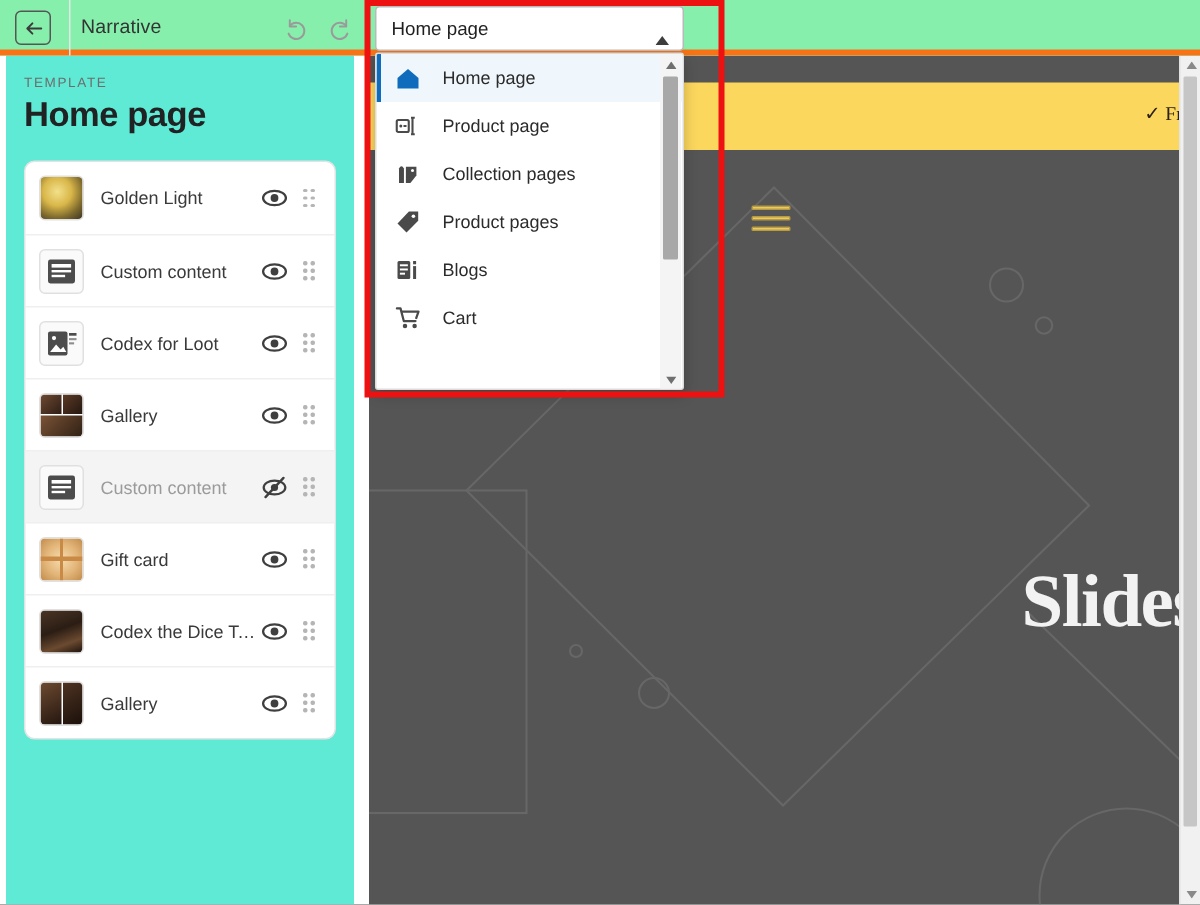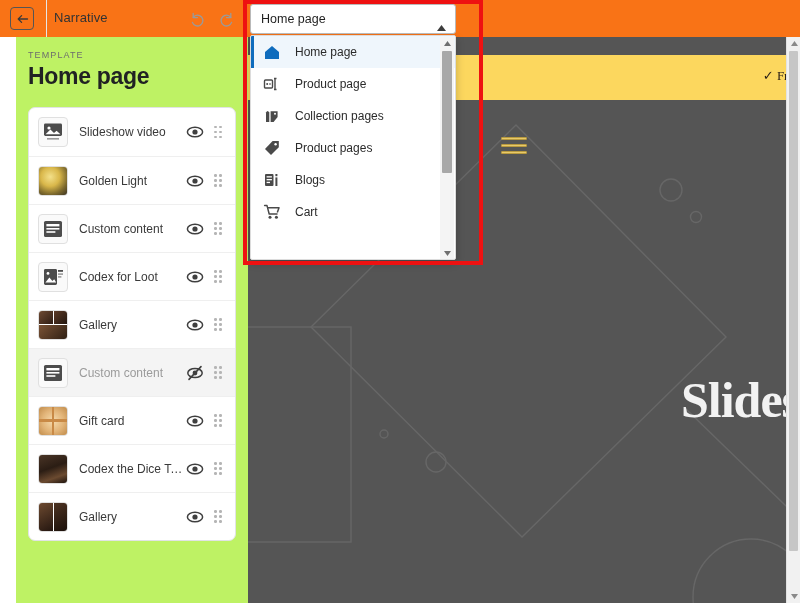--- a/index.html
+++ b/index.html
@@ -6,42 +6,42 @@
   body{
     width:800px;height:603px;overflow:hidden;position:relative;
     background:#ffffff;
     font-family:"Liberation Sans", sans-serif;
     -webkit-font-smoothing:antialiased;
   }
 
   
   #toolbar{
     position:absolute;left:0;top:0;width:800px;height:37px;
-    background:#f97316;border-bottom:4px solid #f97316;
+    background:#86efac;border-bottom:4px solid #f97316;
     box-sizing:border-box;z-index:5;
   }
   #back-btn{
     position:absolute;left:10px;top:7px;width:24px;height:23px;
     border:1px solid #555;border-radius:4px;box-sizing:border-box;
     display:flex;align-items:center;justify-content:center;cursor:pointer;
   }
   #toolbar-divider{position:absolute;left:46px;top:0;width:1px;height:37px;background:#e6e6e6;}
   #theme-name{
     position:absolute;left:54px;top:10px;font-size:13px;color:#333;
     letter-spacing:.1px;white-space:nowrap;
   }
   .histbtn{position:absolute;top:7px;width:24px;height:24px;cursor:pointer;
     display:flex;align-items:center;justify-content:center;}
   #undo-btn{left:185px;}
   #redo-btn{left:214px;}
 
   
   #sidebar{
-    position:absolute;left:16px;top:37px;width:232px;height:566px;
-    background:#bef264;overflow:hidden;box-sizing:border-box;
+    position:absolute;left:4px;top:37px;width:232px;height:566px;
+    background:#5eead4;overflow:hidden;box-sizing:border-box;
   }
   #tmpl-label{
     position:absolute;left:12px;top:13px;font-size:9px;letter-spacing:1.1px;
     color:#6d6d6d;text-transform:uppercase;
   }
   #page-title{
     position:absolute;left:12px;top:26px;font-size:23px;font-weight:bold;
     color:#202223;letter-spacing:-.3px;
   }
   #section-list{position:absolute;left:12px;top:70px;width:208px;}
@@ -170,45 +170,20 @@
   <div id="hero-word">Slides</div>
 </div>
 
 <div id="sidebar">
   <div id="tmpl-label">TEMPLATE</div>
   <div id="page-title">Home page</div>
   <div id="section-list">
       <div class="sec-group">
         <div class="sec-row">
           <div class="thumb">
-            <svg width="22" height="20" viewBox="0 0 22 20">
-              <rect x="2" y="1.5" width="18" height="12.5" rx="1.4" fill="#4c4c4c"></rect>
-              <circle cx="7" cy="6" r="1.6" fill="#fff"></circle>
-              <path d="M3.6 12.2 L8.4 7.4 L12 11 L14.6 8.8 L18.4 12.2 Z" fill="#fff"></path>
-              <rect x="5" y="16" width="12" height="1.6" fill="#9a9a9a"></rect>
-            </svg>
-          </div>
-          <div class="sec-label">Slideshow video</div>
-          <div class="eye">
-            <svg width="18" height="18" viewBox="0 0 18 18">
-              <ellipse cx="9" cy="9" rx="7.6" ry="4.8" fill="none" stroke="#3f3f3f" stroke-width="1.5"></ellipse>
-              <circle cx="9" cy="9" r="2.6" fill="#3f3f3f"></circle>
-            </svg>
-          </div>
-          <div class="grip">
-            <i></i>
-            <i></i>
-            <i></i>
-            <i></i>
-            <i></i>
-            <i></i>
-          </div>
-        </div>
-        <div class="sec-row">
-          <div class="thumb">
             <div style="width:100%;height:100%;background:radial-gradient(circle at 40% 35%, #f3e08a 0%, #d9b74a 38%, #7e6a2d 70%, #3b3324 100%)"></div>
           </div>
           <div class="sec-label">Golden Light</div>
           <div class="eye">
             <svg width="18" height="18" viewBox="0 0 18 18">
               <ellipse cx="9" cy="9" rx="7.6" ry="4.8" fill="none" stroke="#3f3f3f" stroke-width="1.5"></ellipse>
               <circle cx="9" cy="9" r="2.6" fill="#3f3f3f"></circle>
             </svg>
           </div>
           <div class="grip">

